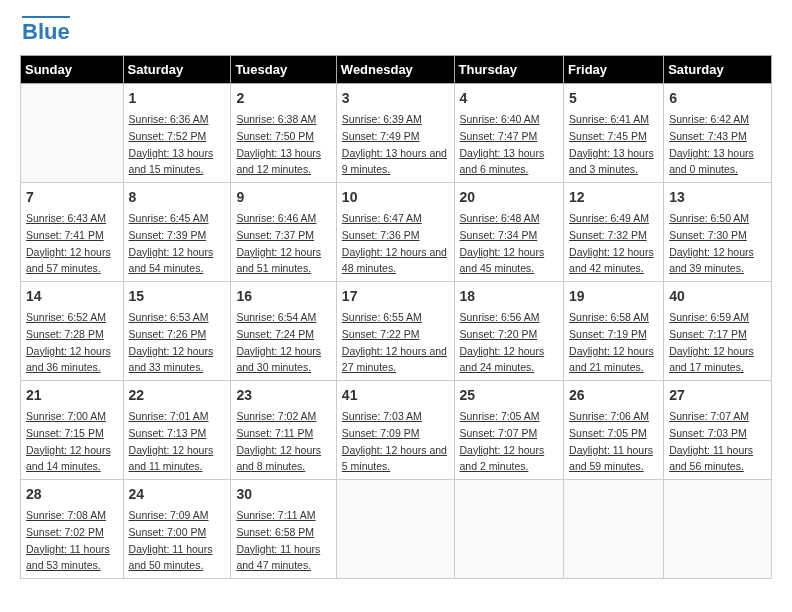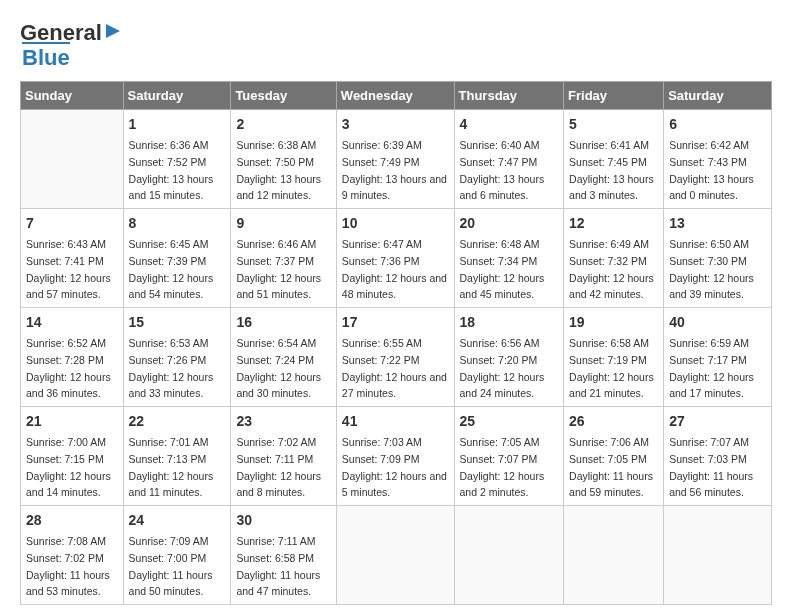--- a/index.html
+++ b/index.html
@@ -32,21 +32,21 @@
     .location {
       font-size: 16px;
       color: #555;
     }
     table {
       width: 100%;
       border-collapse: collapse;
       font-size: 11px;
     }
     thead tr th {
-      background-color: #737373;
+      background-color: #000000;
       color: white;
       padding: 6px 4px;
       text-align: left;
       font-size: 13px;
       font-weight: bold;
       border: 1px solid #aaa;
     }
     tbody tr td {
       border: 1px solid #ccc;
       vertical-align: top;
@@ -58,34 +58,29 @@
     }
     tbody tr td .day-num {
       font-size: 14px;
       font-weight: bold;
       display: block;
       margin-bottom: 2px;
     }
     tbody tr td .info {
       font-size: 10.5px;
       color: #333;
+      text-decoration: underline;
     }
     .empty { background: #f9f9f9; }
   </style>
 </head>
 <body>
 
 <div class="header">
   <div class="logo">
-    <div style="display:flex; align-items:center;">
-      <span style="font-size:22px; font-weight:bold; color:#333;">General</span>
-      <svg width="18" height="18" viewBox="0 0 18 18" style="margin-left:2px; margin-top:-4px;">
-        <polygon points="2,2 16,9 2,16" fill="#2b7bba"></polygon>
-      </svg>
-    </div>
     <div style="display:flex; align-items:center; margin-top:-4px; margin-left:2px;">
       <span style="font-size:22px; font-weight:bold; color:#2b7bba; border-top: 2px solid #2b7bba; padding-top:1px;">Blue</span>
     </div>
   </div>
   <div class="title-area">
     <div class="month-title"></div>
     <div class="location"></div>
   </div>
 </div>
 

